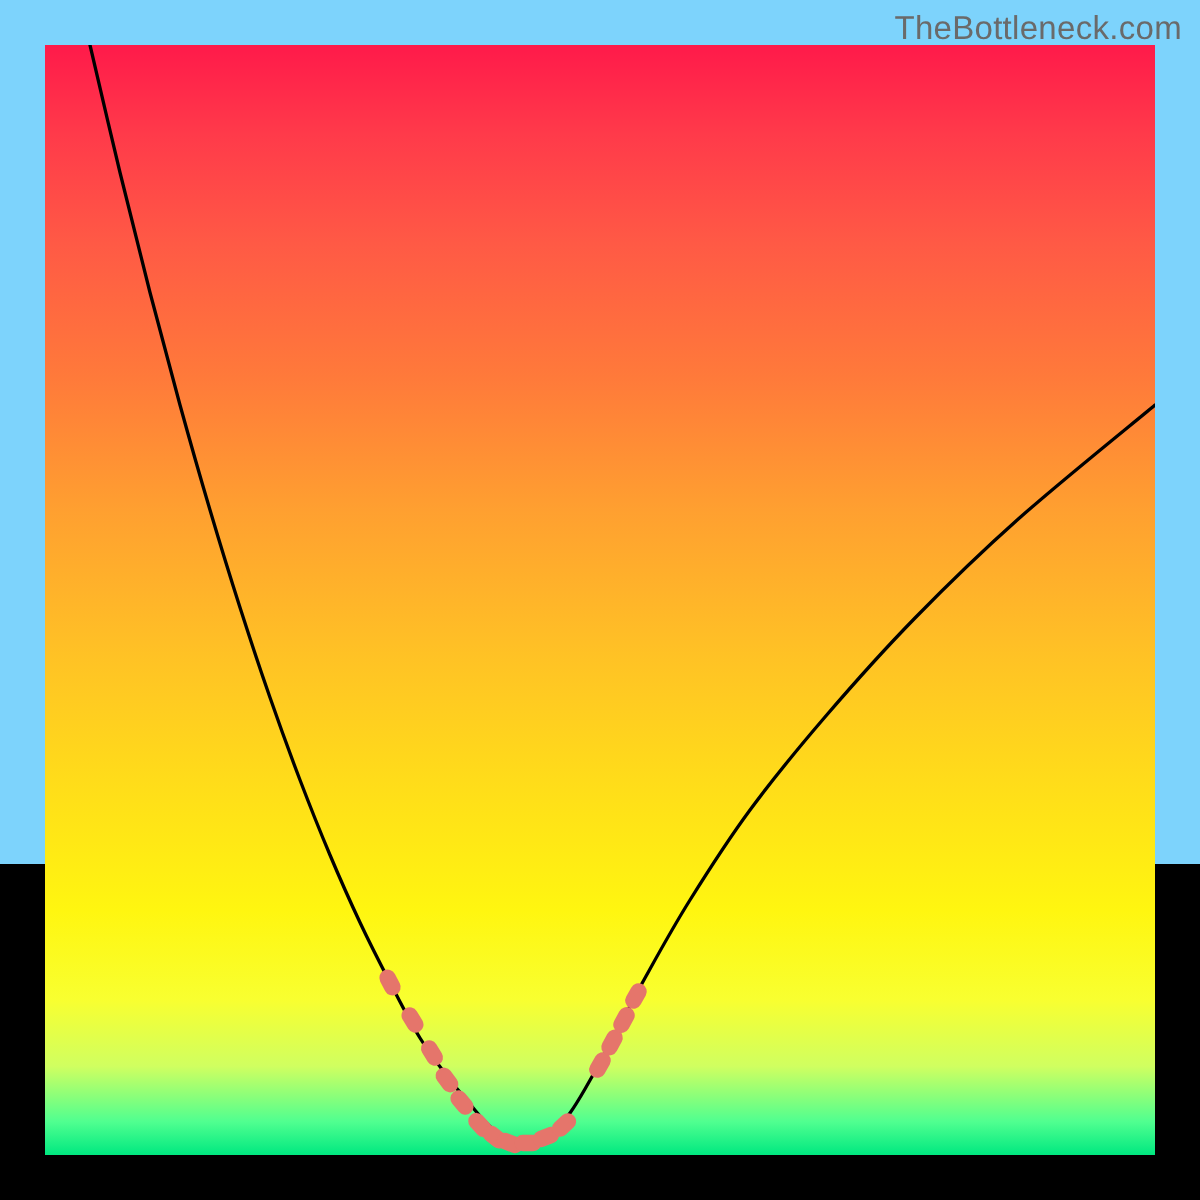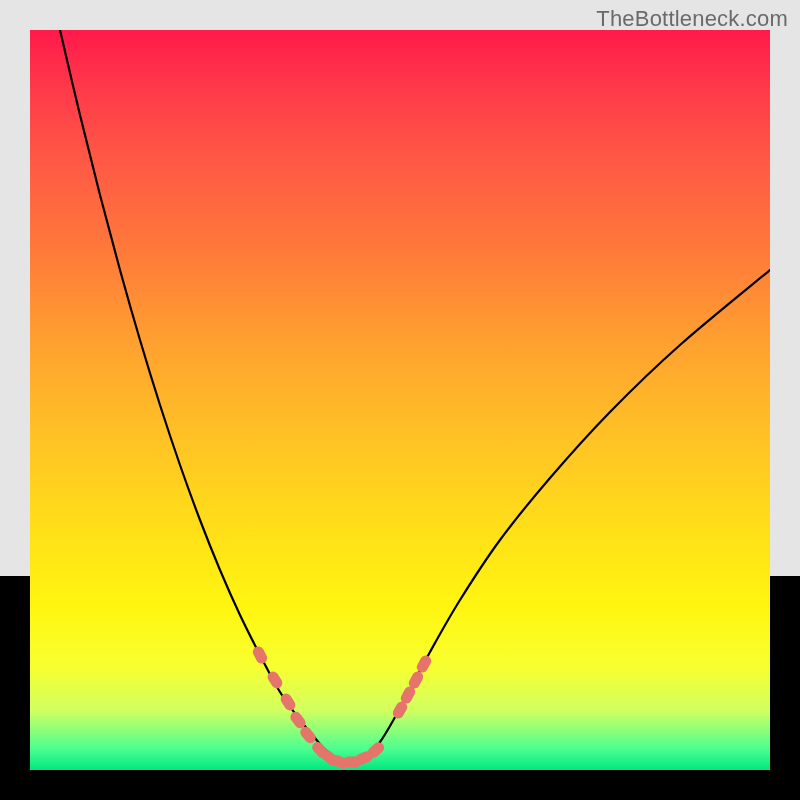--- a/index.html
+++ b/index.html
@@ -1,21 +1,21 @@
 <!DOCTYPE html>
 <html><head>
 <meta charset="utf-8">
 <style>
   * { margin: 0; padding: 0; box-sizing: border-box; }
   html, body { width: 800px; height: 800px; overflow: hidden; background: #000; }
   .frame {
     position: relative;
     width: 800px;
     height: 576px;
-    background: #e5e5e5;
+    background: #7dd3fc;
   }
   .plot-area {
     position: absolute;
     left: 30px;
     top: 30px;
     width: 740px;
     height: 740px;
     overflow: hidden;
   }
   .gradient-bg {

